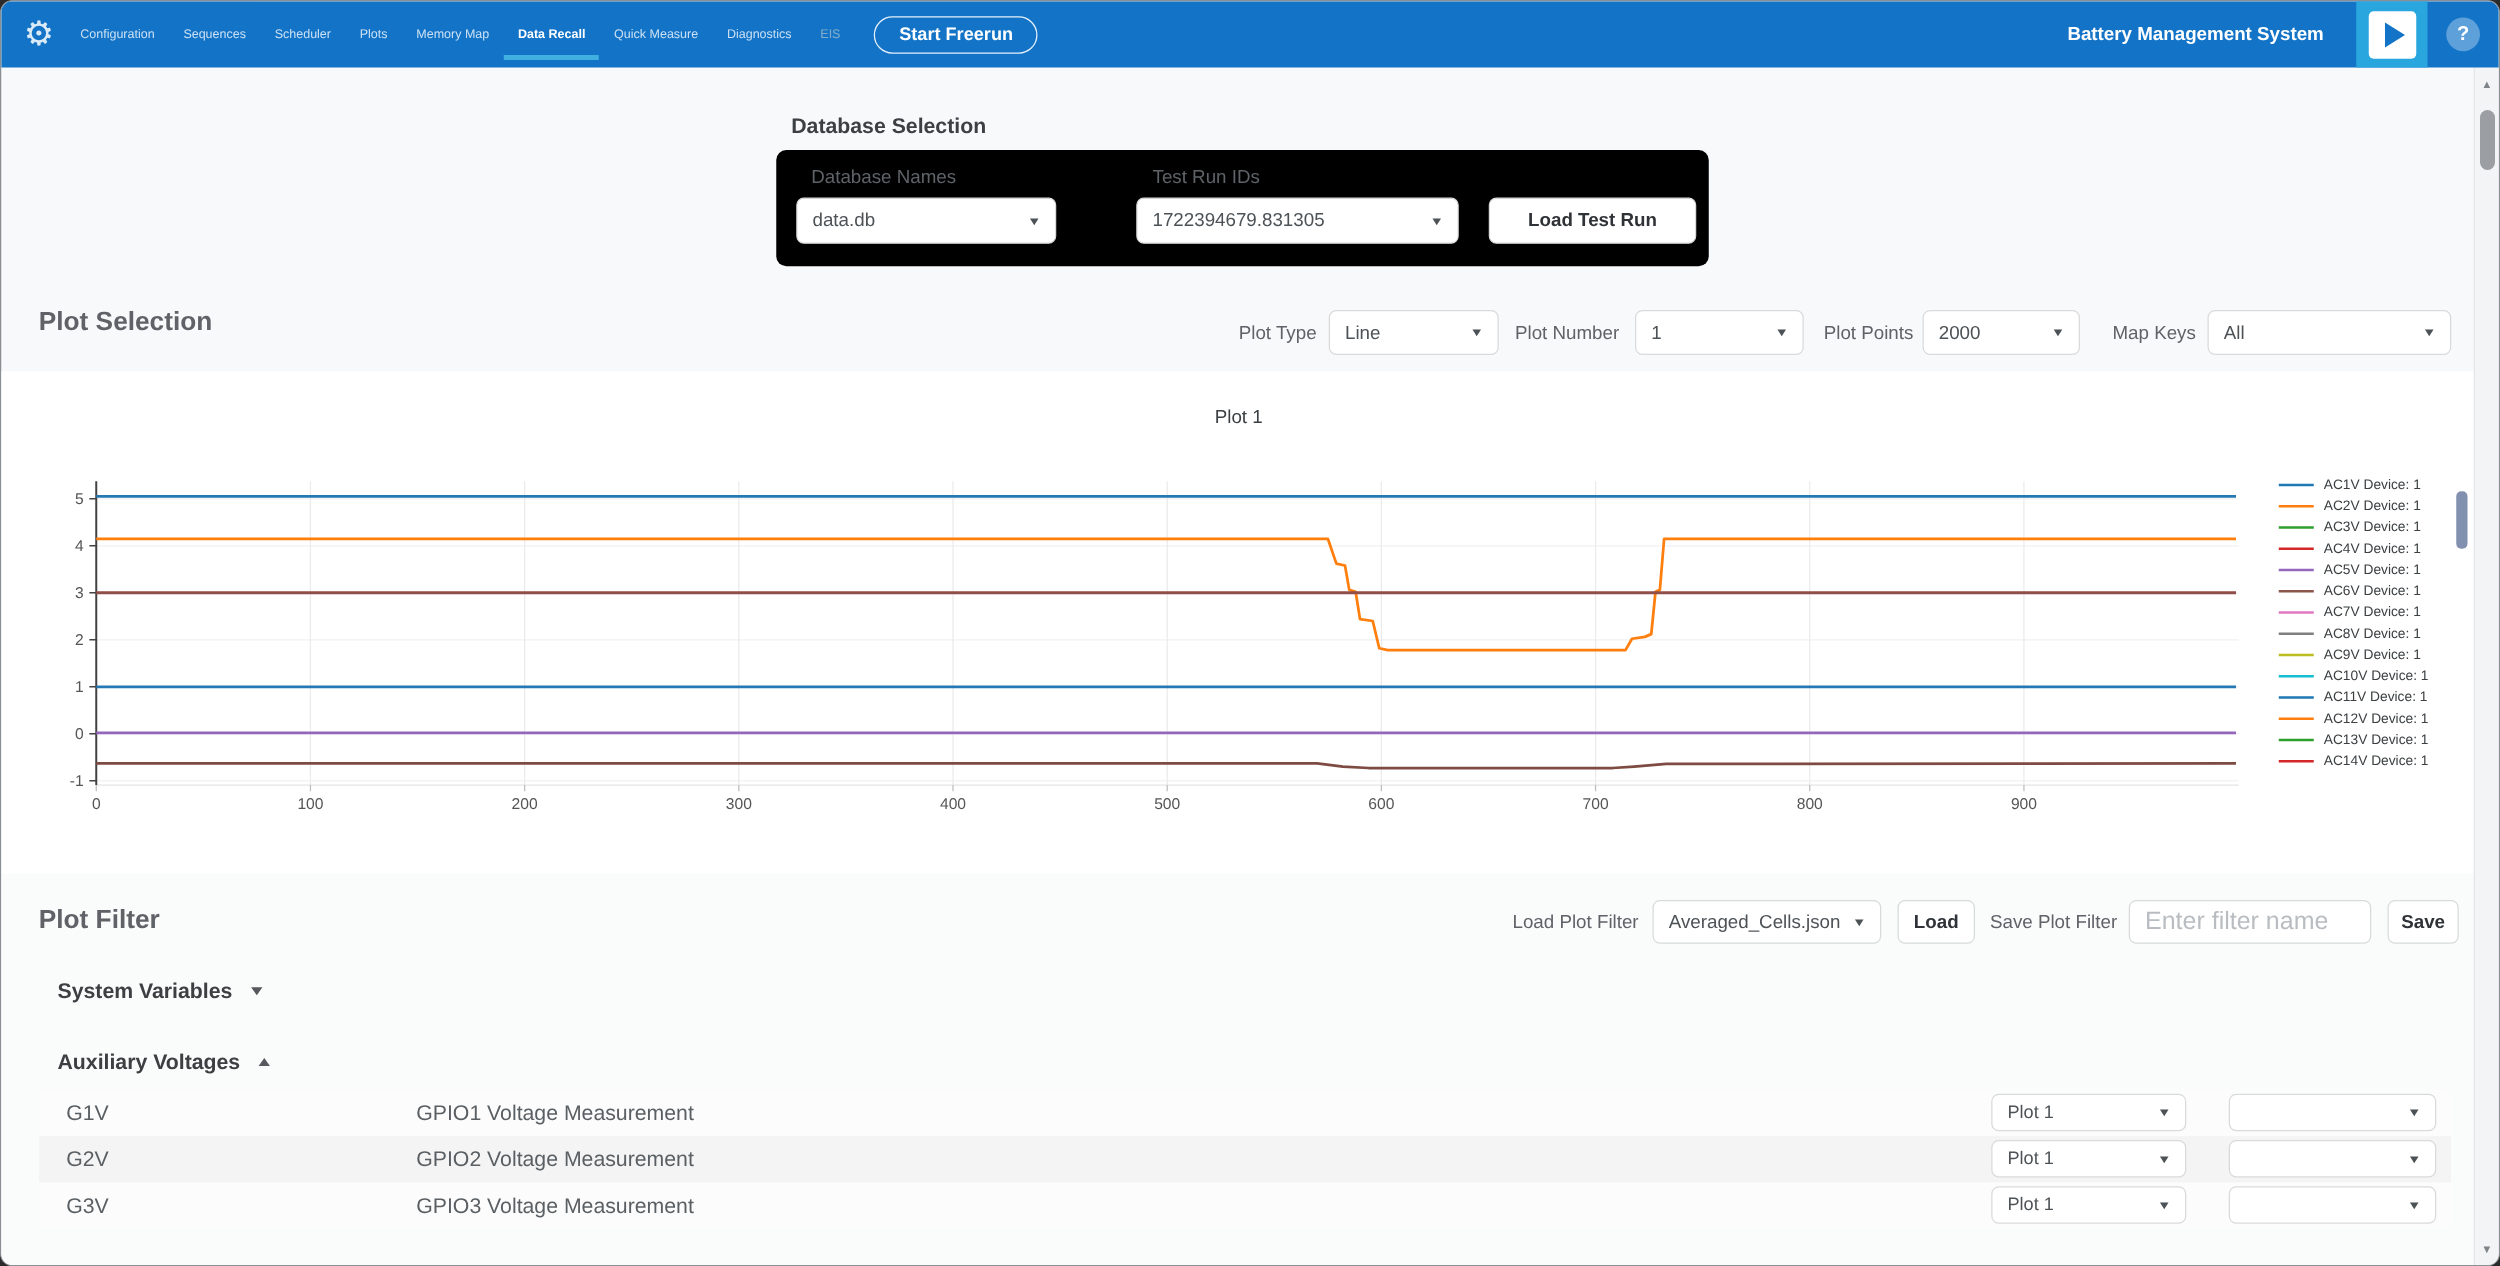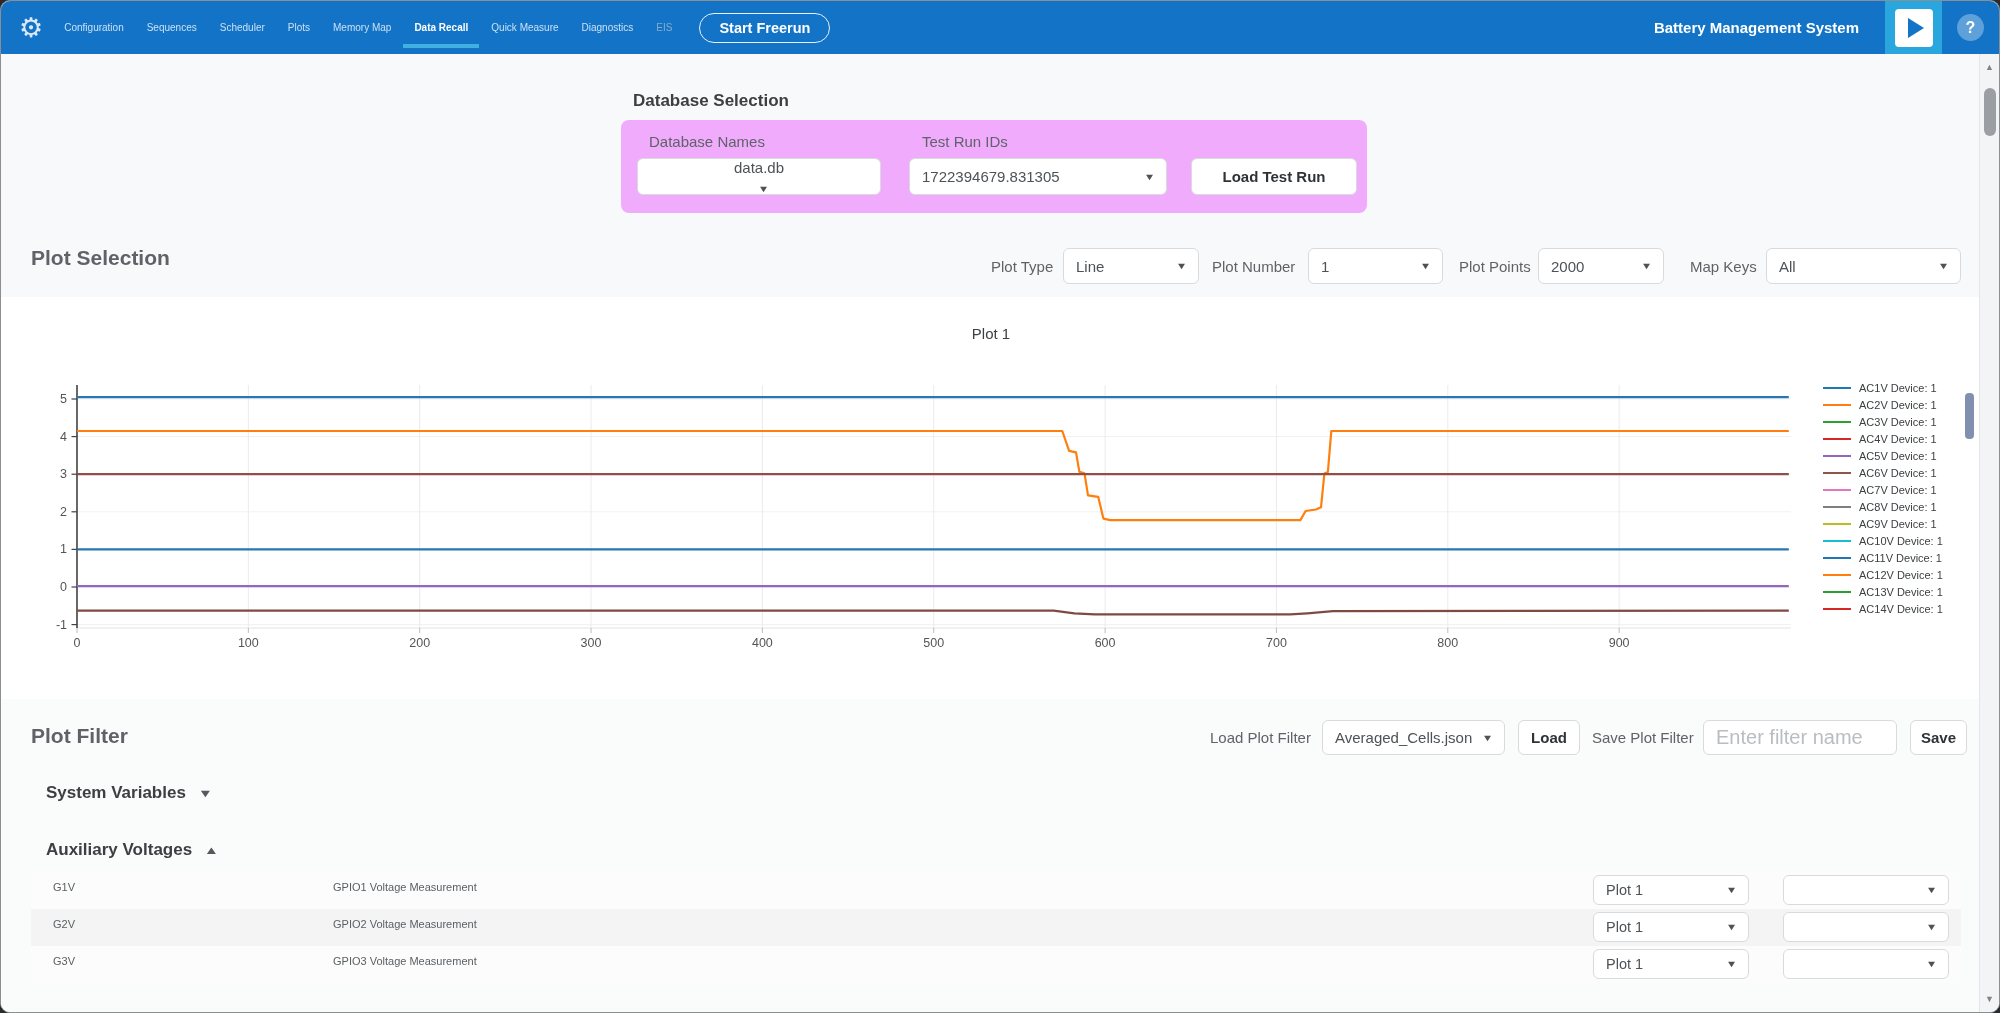--- a/index.html
+++ b/index.html
@@ -24,21 +24,21 @@
 
   
   .select{position:absolute;background:#fff;border:1px solid #d8dadc;border-radius:6px;display:flex;align-items:center;padding:0 12px;color:#4d5256;font-size:15px;cursor:pointer;}
   .select .val{flex:1;overflow:hidden;white-space:nowrap;}
   .caret{font-size:9px;color:#4d5256;margin-left:8px;transform:scaleX(1.3);}
   .btn{position:absolute;background:#fff;border:1px solid #d8dadc;border-radius:6px;color:#2f3337;font-size:15px;font-weight:700;cursor:pointer;display:flex;align-items:center;justify-content:center;}
   .lbl{position:absolute;color:#5f6368;font-size:15px;white-space:nowrap;}
 
   
   .db-title{position:absolute;left:632px;top:90px;font-size:17px;font-weight:700;color:#3c4043;}
-  .db-panel{position:absolute;left:620px;top:119px;width:746px;height:93px;background:#f0abfc;border-radius:8px;}
+  .db-panel{position:absolute;left:620px;top:119px;width:746px;height:93px;background:#000000;border-radius:8px;}
   .db-panel .lbl{color:#5f6368;}
 
   
   .ps-title{position:absolute;left:30px;top:245px;font-size:21px;font-weight:600;color:#5f6368;}
   .pf-sec-title{position:absolute;font-size:21px;font-weight:600;color:#5f6368;}
 
   
   .plot-panel{position:absolute;left:0;top:296px;width:1980px;height:402px;background:#fff;}
   .plot-title{position:absolute;top:28px;left:0;right:0;text-align:center;color:#3c4043;font-size:15px;}
   .legend{position:absolute;left:1822px;top:82px;}
@@ -54,21 +54,21 @@
   .pf-input{position:absolute;background:#fff;border:1px solid #d8dadc;border-radius:6px;font-size:20px;color:#4d5256;padding:0 12px;}
   .pf-input::placeholder{color:#b9bdc1;}
 
   
   .aux-table{position:absolute;left:30px;top:173px;width:1930px;border-radius:4px;overflow:hidden;}
   .t-header{position:relative;height:32px;background:#ececec;}
   .t-row{position:relative;height:37px;}
   .t-row:nth-child(even){background:#f4f4f4;}
   .t-row:nth-child(odd){background:#fcfcfc;}
   .th{position:absolute;top:7px;font-size:15px;font-weight:700;color:#43484c;}
-  .td{position:absolute;top:9px;font-size:11px;color:#5a5f63;}
+  .td{position:absolute;top:9px;font-size:17px;color:#5a5f63;}
   .c-metric{left:22px;} .c-desc{left:302px;} .c-plotall{left:1562px;} .c-dev{left:1754px;}
   .row-select{top:3px;height:30px;font-size:14.5px;}
   .row-select.plotall{left:1562px;width:156px;}
   .row-select.dev{left:1752px;width:166px;}
 
   
   .scrollbar{position:absolute;top:53px;right:0;bottom:0;width:20px;background:#f3f4f6;border-left:1px solid #e4e6e8;}
   .sb-arrow{position:absolute;left:0;width:19px;text-align:center;font-size:9px;color:#7f8488;cursor:pointer;}
   .sb-up{top:8px;} .sb-down{bottom:8px;}
   .sb-thumb{position:absolute;left:3.5px;top:34px;width:12px;height:48px;background:#9b9fa3;border-radius:6px;cursor:pointer;}
@@ -99,21 +99,21 @@
             <div class="play-tri"></div>
           </div>
       </div>
       <div class="help-circle">?</div>
     </div>
   </nav>
 
   <div class="db-title">Database Selection</div>
   <div class="db-panel">
     <span class="lbl" style="left:28px;top:13px;">Database Names</span>
-    <div class="select" style="left:16px;top:38px;width:244px;height:37px;flex-direction:column;">
+    <div class="select" style="left:16px;top:38px;width:208px;height:37px;">
       <span class="val">data.db</span>
       <span class="caret">▼</span>
     </div>
     <span class="lbl" style="left:301px;top:13px;">Test Run IDs</span>
     <div class="select" style="left:288px;top:38px;width:258px;height:37px;">
       <span class="val">1722394679.831305</span>
       <span class="caret">▼</span>
     </div>
     <button class="btn" style="left:570px;top:38px;width:166px;height:37px;">Load Test Run</button>
   </div>

